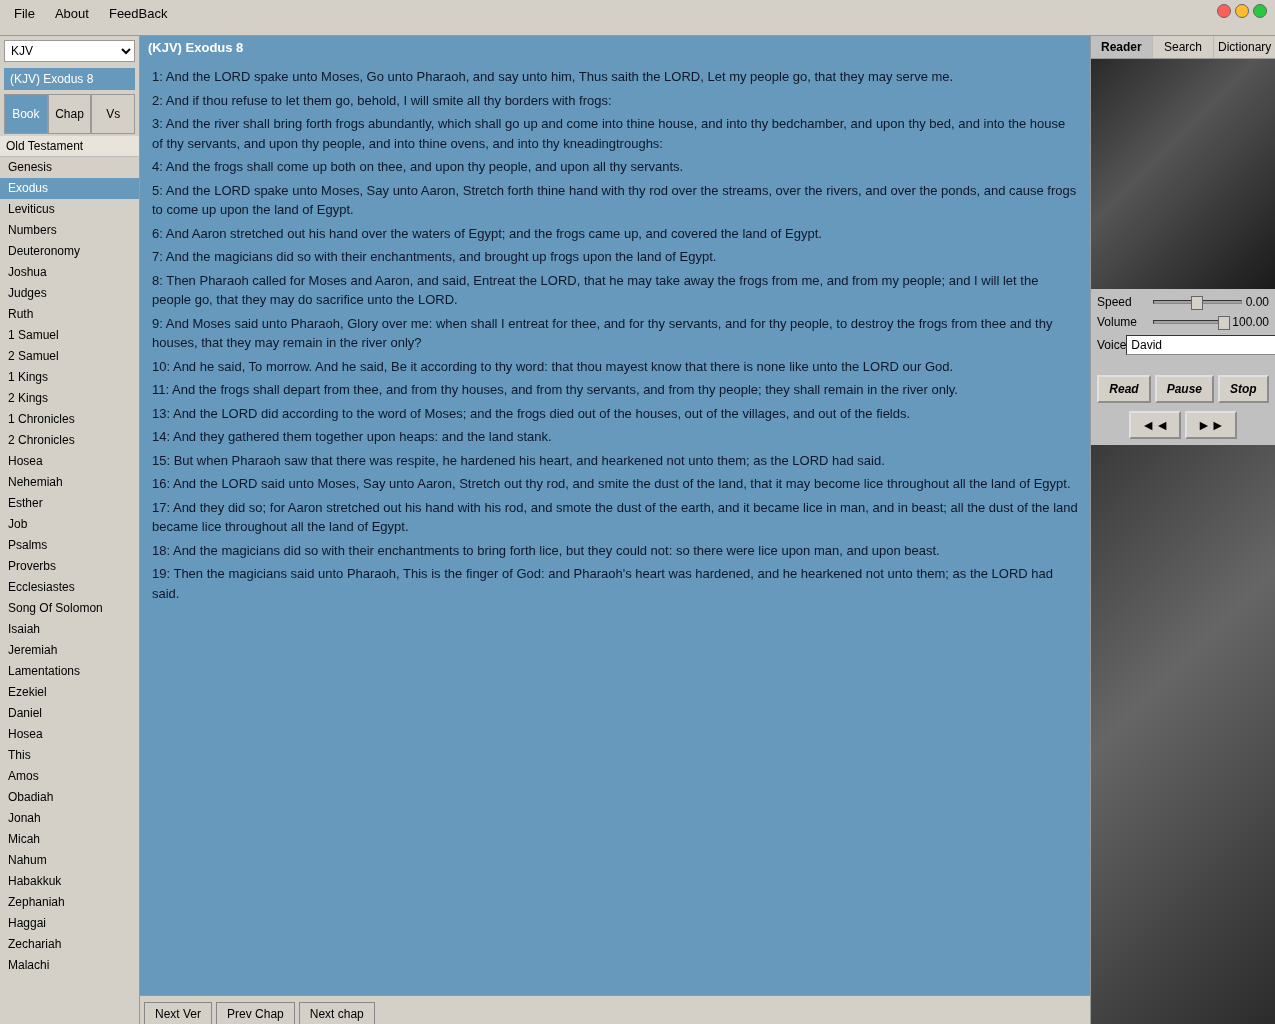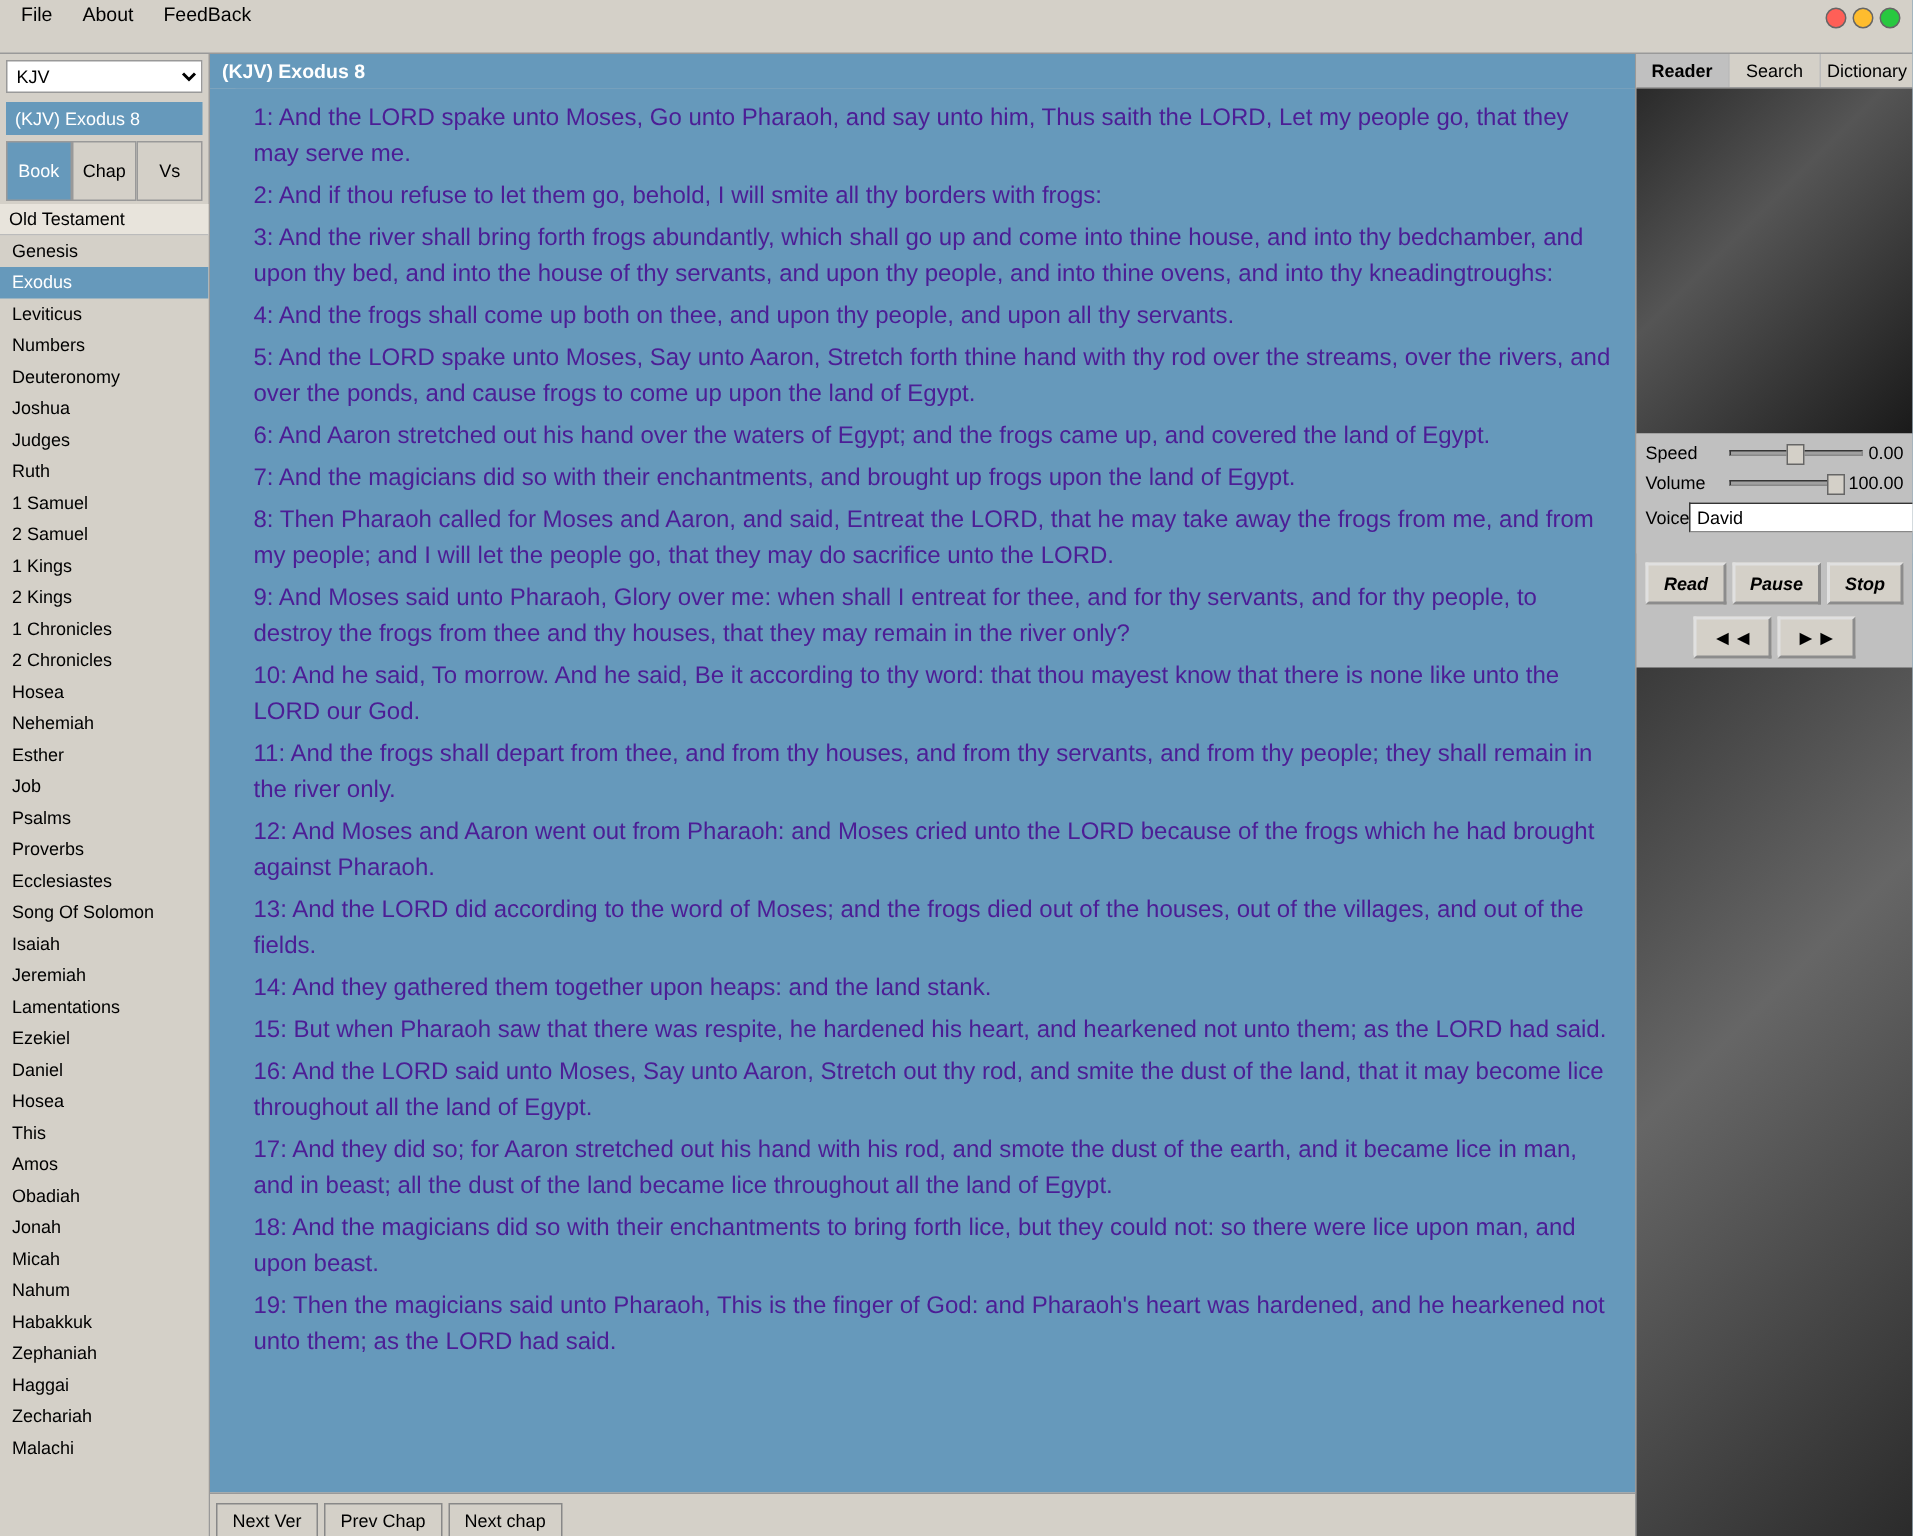--- a/index.html
+++ b/index.html
@@ -1,23 +1,23 @@
 <!DOCTYPE html>
 <html><head>
   <meta charset="utf-8">
   <style>
     * { box-sizing: border-box; margin: 0; padding: 0; }
     body { font-family: Arial, sans-serif; font-size: 13px; background: #c0c0c0; overflow: hidden; width: 1275px; height: 1024px; }
 
     
     #menubar {
-      display: flex; align-items: flex-end;
+      display: flex; align-items: flex-start;
       background: #d4d0c8; height: 36px;
       border-bottom: 1px solid #999;
-      padding: 16px 4px;
+      padding: 4px 4px;
     }
     #menubar span { padding: 2px 10px; cursor: pointer; font-size: 13px; }
     .window-controls { margin-left: auto; display: flex; gap: 4px; padding-right: 4px; }
     .win-btn { width: 14px; height: 14px; border-radius: 50%; border: 1px solid #666; cursor: pointer; }
     .win-btn.close { background: #ff5f57; }
     .win-btn.min { background: #febc2e; }
     .win-btn.max { background: #28c840; }
 
     
     #main-layout { display: flex; height: calc(1024px - 28px); }
@@ -45,21 +45,21 @@
 
     
     #content-area { flex: 1; display: flex; flex-direction: column; }
 
     #content-header { background: #6699bb; color: white; padding: 4px 8px; font-size: 13px; font-weight: bold; }
 
     #text-area-wrapper { flex: 1; background: #6699bb; overflow: hidden; display: flex; flex-direction: column; }
 
     #bible-text {
       flex: 1; overflow-y: scroll; padding: 8px 12px;
-      background: #6699bb; color: #4c1d95; font-size: 16px; line-height: 1.5; margin-left: 17px;
+      background: #6699bb; color: #0f172a; font-size: 13px; line-height: 1.5;
     }
     #bible-text p { margin-bottom: 4px; }
 
     #bottom-nav { display: flex; gap: 4px; padding: 6px 4px; background: #d4d0c8; border-top: 1px solid #999; }
     .bottom-btn { padding: 4px 10px; background: #d4d0c8; border: 1px solid #888; cursor: pointer; font-size: 12px; }
 
     
     #right-panel { width: 185px; min-width: 185px; background: #c0c0c0; border-left: 1px solid #999; display: flex; flex-direction: column; }
 
     #right-tabs { display: flex; background: #d4d0c8; border-bottom: 1px solid #999; }
@@ -173,21 +173,20 @@
           <p>2: And if thou refuse to let them go, behold, I will smite all thy borders with frogs:</p>
           <p>3: And the river shall bring forth frogs abundantly, which shall go up and come into thine house, and into thy bedchamber, and upon thy bed, and into the house of thy servants, and upon thy people, and into thine ovens, and into thy kneadingtroughs:</p>
           <p>4: And the frogs shall come up both on thee, and upon thy people, and upon all thy servants.</p>
           <p>5: And the LORD spake unto Moses, Say unto Aaron, Stretch forth thine hand with thy rod over the streams, over the rivers, and over the ponds, and cause frogs to come up upon the land of Egypt.</p>
           <p>6: And Aaron stretched out his hand over the waters of Egypt; and the frogs came up, and covered the land of Egypt.</p>
           <p>7: And the magicians did so with their enchantments, and brought up frogs upon the land of Egypt.</p>
           <p>8: Then Pharaoh called for Moses and Aaron, and said, Entreat the LORD, that he may take away the frogs from me, and from my people; and I will let the people go, that they may do sacrifice unto the LORD.</p>
           <p>9: And Moses said unto Pharaoh, Glory over me: when shall I entreat for thee, and for thy servants, and for thy people, to destroy the frogs from thee and thy houses, that they may remain in the river only?</p>
           <p>10: And he said, To morrow. And he said, Be it according to thy word: that thou mayest know that there is none like unto the LORD our God.</p>
           <p>11: And the frogs shall depart from thee, and from thy houses, and from thy servants, and from thy people; they shall remain in the river only.</p>
-          <p>12: And Moses and Aaron went out from Pharaoh: and Moses cried unto the LORD because of the frogs which he had brought against Pharaoh.</p>
           <p>13: And the LORD did according to the word of Moses; and the frogs died out of the houses, out of the villages, and out of the fields.</p>
           <p>14: And they gathered them together upon heaps: and the land stank.</p>
           <p>15: But when Pharaoh saw that there was respite, he hardened his heart, and hearkened not unto them; as the LORD had said.</p>
           <p>16: And the LORD said unto Moses, Say unto Aaron, Stretch out thy rod, and smite the dust of the land, that it may become lice throughout all the land of Egypt.</p>
           <p>17: And they did so; for Aaron stretched out his hand with his rod, and smote the dust of the earth, and it became lice in man, and in beast; all the dust of the land became lice throughout all the land of Egypt.</p>
           <p>18: And the magicians did so with their enchantments to bring forth lice, but they could not: so there were lice upon man, and upon beast.</p>
           <p>19: Then the magicians said unto Pharaoh, This is the finger of God: and Pharaoh's heart was hardened, and he hearkened not unto them; as the LORD had said.</p>
         </div>
     </div>
     <div id="bottom-nav">

